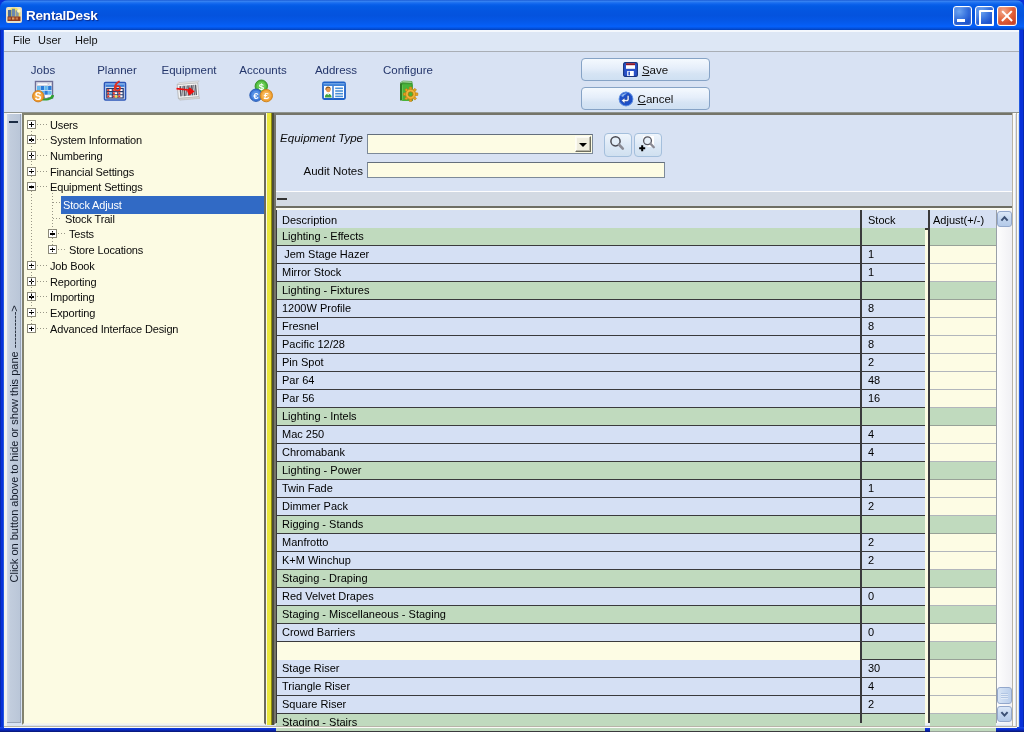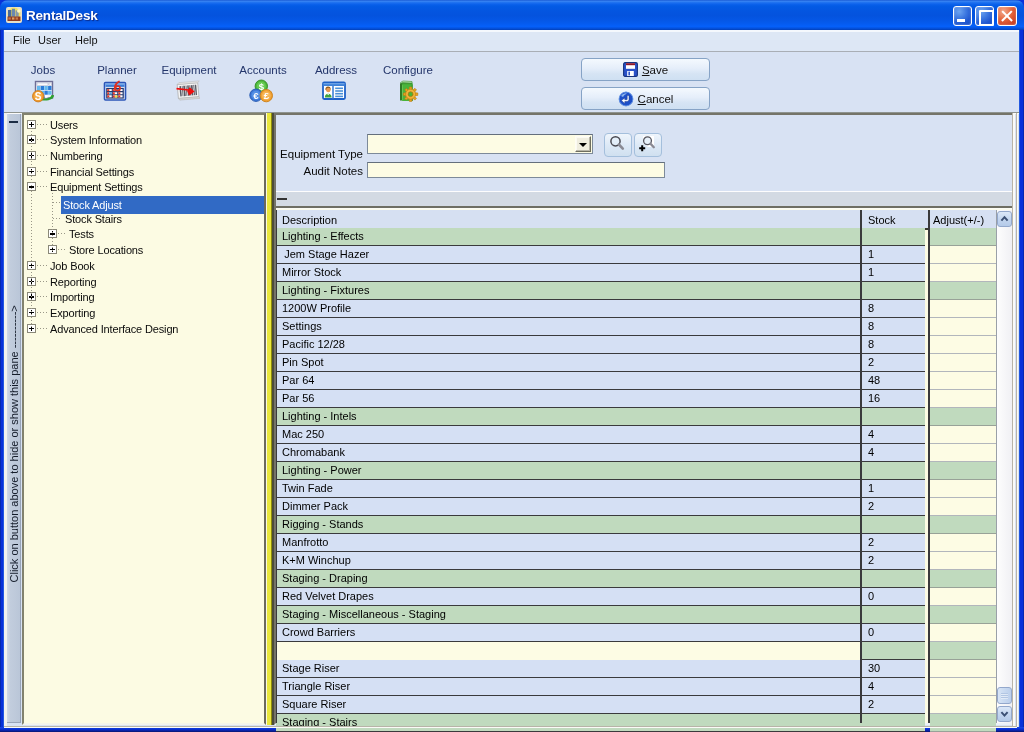--- a/index.html
+++ b/index.html
@@ -279,21 +279,21 @@
       <div class="tbox " style="left:3px;"></div>
       <div class="tdot" style="left:13px;top:7px;width:10px;"></div>
       <div class="tlabel" style="left:24px;">Equipment Settings</div>
     </div>
     <div class="trow" style="top:80.0px;">
       <div class="tdot" style="left:29px;top:7px;width:8px;"></div>
       <div class="tsel">Stock Adjust</div>
     </div>
     <div class="trow" style="top:95.7px;">
       <div class="tdot" style="left:29px;top:7px;width:8px;"></div>
-      <div class="tlabel" style="left:39px;">Stock Stairs</div>
+      <div class="tlabel" style="left:39px;">Stock Trail</div>
     </div>
     <div class="trow" style="top:111.4px;">
       <div class="tbox plus" style="left:24px;"></div>
       <div class="tdot" style="left:34px;top:7px;width:8px;"></div>
       <div class="tlabel" style="left:43px;text-align:right;">Tests</div>
     </div>
     <div class="trow" style="top:127.1px;">
       <div class="tbox plus" style="left:24px;"></div>
       <div class="tdot" style="left:34px;top:7px;width:8px;"></div>
       <div class="tlabel" style="left:43px;">Store Locations</div>
@@ -321,21 +321,21 @@
     <div class="trow" style="top:205.6px;">
       <div class="tbox plus" style="left:3px;"></div>
       <div class="tdot" style="left:13px;top:7px;width:10px;"></div>
       <div class="tlabel" style="left:24px;">Advanced Interface Design</div>
     </div>
     <div class="tvdot" style="left:7px;top:16px;height:196px;"></div>
     <div class="tvdot" style="left:28px;top:78px;height:58px;"></div>
   </div>
 <div id="vsplit"></div>
 <div id="main"></div>
-<div class="flabel" style="left:263px;top:148px;width:100px;">Equipment Type</div>
+<div class="flabel" style="left:263px;top:132px;width:100px;font-style:italic;">Equipment Type</div>
 <div class="field" style="left:367px;top:134px;width:226px;height:20px;">
     <div id="combobtn"></div>
   </div>
 <div class="sbtn" style="left:604px;top:133px;">
     <svg width="25" height="21" viewBox="0 0 25 21" style="position:absolute;left:0;top:0;">
       <circle cx="10.5" cy="7.3" r="4.6" fill="#E4F0FA" fill-opacity="0.5" stroke="#4A4A52" stroke-width="1.5"></circle>
       <line x1="13.9" y1="10.5" x2="17.8" y2="14.6" stroke="#8A8A94" stroke-width="2.6" stroke-linecap="round"></line>
     </svg>
   </div>
 <div class="sbtn" style="left:634px;top:133px;">
@@ -375,21 +375,21 @@
         <div class="d">Lighting - Fixtures</div>
         <div class="s"></div>
         <div class="a"></div>
       </div>
       <div class="row b">
         <div class="d">1200W Profile</div>
         <div class="s">8</div>
         <div class="a"></div>
       </div>
       <div class="row b">
-        <div class="d">Settings</div>
+        <div class="d">Fresnel</div>
         <div class="s">8</div>
         <div class="a"></div>
       </div>
       <div class="row b">
         <div class="d">Pacific 12/28</div>
         <div class="s">8</div>
         <div class="a"></div>
       </div>
       <div class="row b">
         <div class="d">Pin Spot</div>

